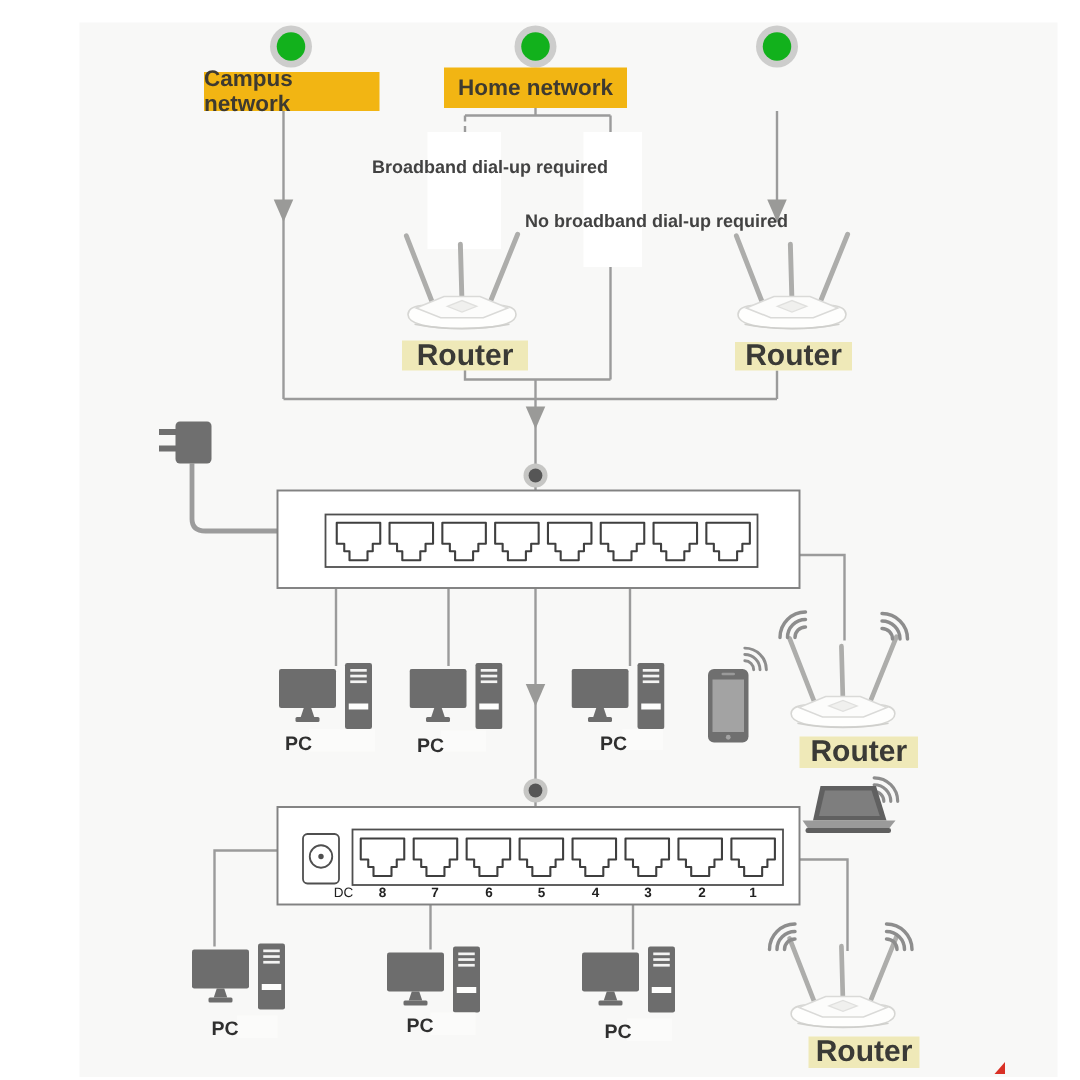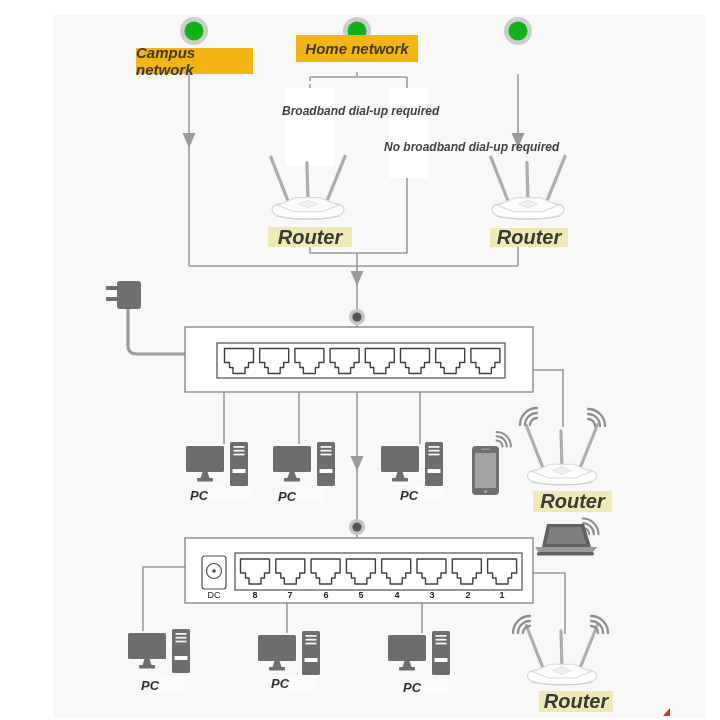--- a/index.html
+++ b/index.html
@@ -1,29 +1,29 @@
 <!DOCTYPE html>
 <html><head>
 <meta charset="utf-8">
 <style>
   html,body{margin:0;padding:0;background:#ffffff;}
   .stage{position:relative;width:720px;height:720px;background:#ffffff;overflow:hidden;
          font-family:"Liberation Sans",sans-serif;}
   .panel{position:absolute;left:53px;top:15px;width:652px;height:703px;background:#f8f8f7;}
   svg.layer{position:absolute;left:0;top:0;}
-  .txt{position:absolute;color:#3c3c3c;font-style:italic;}
+  .txt{position:absolute;color:#3c3c3c;}
   .netlabel{background:#f2b513;font-weight:bold;font-size:15px;color:#3e3a30;
             display:flex;align-items:center;justify-content:center;}
   .routerlabel{background:#efe9b8;font-weight:bold;font-size:20px;color:#3a3a36;
             display:flex;align-items:center;justify-content:center;}
-  .note{font-weight:bold;font-size:12px;color:#424242;white-space:nowrap;margin-left:34px;}
+  .note{font-weight:bold;font-size:12px;color:#424242;white-space:nowrap;}
   .pclabel{font-weight:bold;font-size:13px;color:#2f2f2f;}
   .patch{position:absolute;background:#fbfbfa;}
   .portnum{position:absolute;width:12px;text-align:center;font-weight:bold;font-size:9px;color:#222;}
-  .dclabel{position:absolute;width:20px;text-align:center;font-weight:normal;font-size:9px;color:#222;}
+  .dclabel{position:absolute;width:20px;text-align:center;font-weight:normal;font-size:9px;color:#222;margin-left:15px;}
 </style>
 </head>
 <body>
 
 <div class="stage">
   <div class="panel"></div>
 
   <svg class="layer" width="720" height="720" viewBox="0 0 720 720">
     <defs>
       <symbol id="rj45" viewBox="0 0 32 28">
@@ -180,21 +180,21 @@
   </svg>
 
   <div class="patch" style="left:206px;top:486px;width:44px;height:15px"></div>
   <div class="patch" style="left:294px;top:487px;width:30px;height:14px"></div>
   <div class="patch" style="left:415px;top:486px;width:27px;height:14px"></div>
   <div class="patch" style="left:158px;top:677px;width:27px;height:15px"></div>
   <div class="patch" style="left:287px;top:675px;width:30px;height:15px"></div>
   <div class="patch" style="left:418px;top:679px;width:30px;height:15px"></div>
 
   <div class="txt netlabel" style="left:136px;top:48px;width:117px;height:26px">Campus network</div>
-  <div class="txt netlabel" style="left:296px;top:35px;width:122px;height:27px">Home network</div>
+  <div class="txt netlabel" style="left:296px;top:45px;width:122px;height:27px">Home network</div>
 
   <div class="txt note" style="left:248px;top:104px">Broadband dial-up required</div>
   <div class="txt note" style="left:350px;top:140px">No broadband dial-up required</div>
 
   <div class="txt routerlabel" style="left:268px;top:227px;width:84px;height:20px">Router</div>
   <div class="txt routerlabel" style="left:490px;top:228px;width:78px;height:19px">Router</div>
   <div class="txt routerlabel" style="left:533px;top:491px;width:79px;height:21px">Router</div>
   <div class="txt routerlabel" style="left:539px;top:691px;width:74px;height:21px">Router</div>
 
   <div class="txt pclabel" style="left:190px;top:488px">PC</div>

